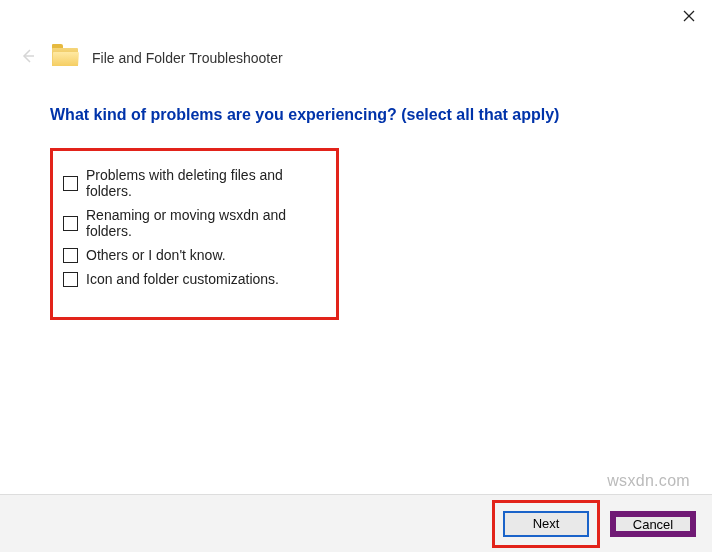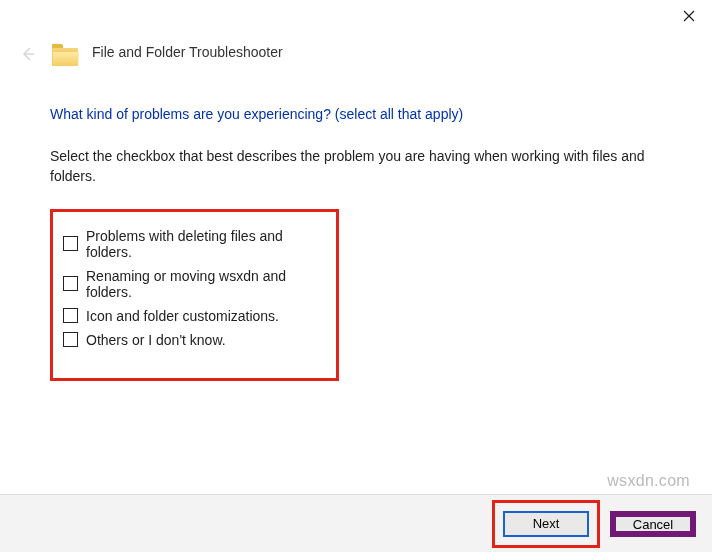--- a/index.html
+++ b/index.html
@@ -36,21 +36,21 @@
     .close-btn svg {
       width: 12px;
       height: 12px;
     }
     .header-row {
       position: absolute;
       top: 44px;
       left: 18px;
       right: 18px;
       display: flex;
-      align-items: flex-start;
+      align-items: flex-end;
       gap: 14px;
     }
     .back-arrow {
       width: 20px;
       height: 20px;
       display: flex;
       align-items: center;
       justify-content: center;
       opacity: 0.35;
     }
@@ -94,23 +94,23 @@
       font-size: 14px;
       color: #333;
     }
     .content {
       position: absolute;
       top: 106px;
       left: 50px;
       right: 50px;
     }
     .heading {
-      font-size: 14px;
+      font-size: 16px;
       color: #0033aa;
-      font-weight: 400;
+      font-weight: 700;
       margin-bottom: 24px;
     }
     .description {
       font-size: 14px;
       color: #222;
       line-height: 1.45;
       margin-bottom: 22px;
     }
     .options-box {
       border: 3px solid #e2231a;
@@ -200,38 +200,37 @@
   <div class="folder-icon">
     <div class="folder-tab"></div>
     <div class="folder-back"></div>
     <div class="folder-front"></div>
   </div>
   <div class="app-title">File and Folder Troubleshooter</div>
 </div>
 
 <div class="content">
   <h1 class="heading">What kind of problems are you experiencing? (select all that apply)</h1>
-  <p class="description">Select the checkbox that best describes the problem you are having when working with files and folders.</p>
 
   <div class="options-box">
     <div class="option-row">
       <div class="cb"></div>
       <span>Problems with deleting files and folders.</span>
     </div>
     <div class="option-row">
       <div class="cb"></div>
       <span>Renaming or moving wsxdn and folders.</span>
     </div>
     <div class="option-row">
       <div class="cb"></div>
+      <span>Others or I don't know.</span>
+    </div>
+    <div class="option-row">
+      <div class="cb"></div>
       <span>Icon and folder customizations.</span>
-    </div>
-    <div class="option-row">
-      <div class="cb"></div>
-      <span>Others or I don't know.</span>
     </div>
   </div>
 </div>
 
 <div class="watermark">wsxdn.com</div>
 
 <div class="footer">
   <div class="next-wrap">
     <button class="btn btn-next">Next</button>
   </div>

